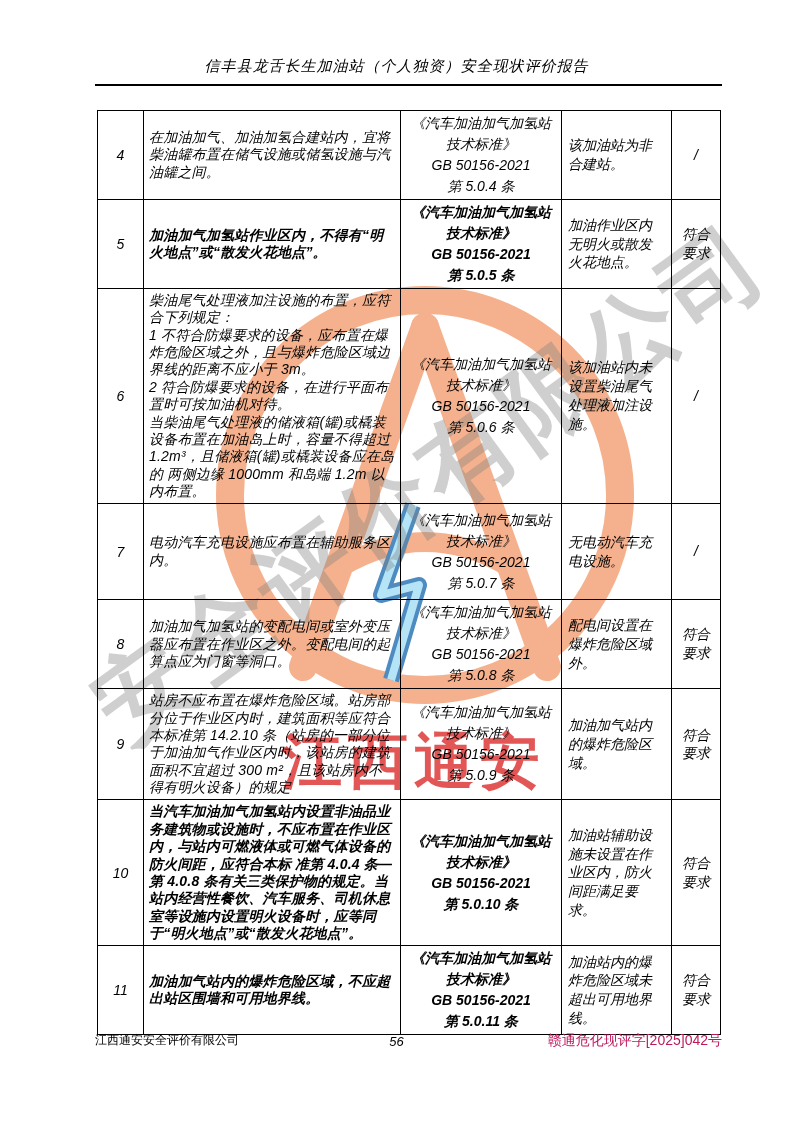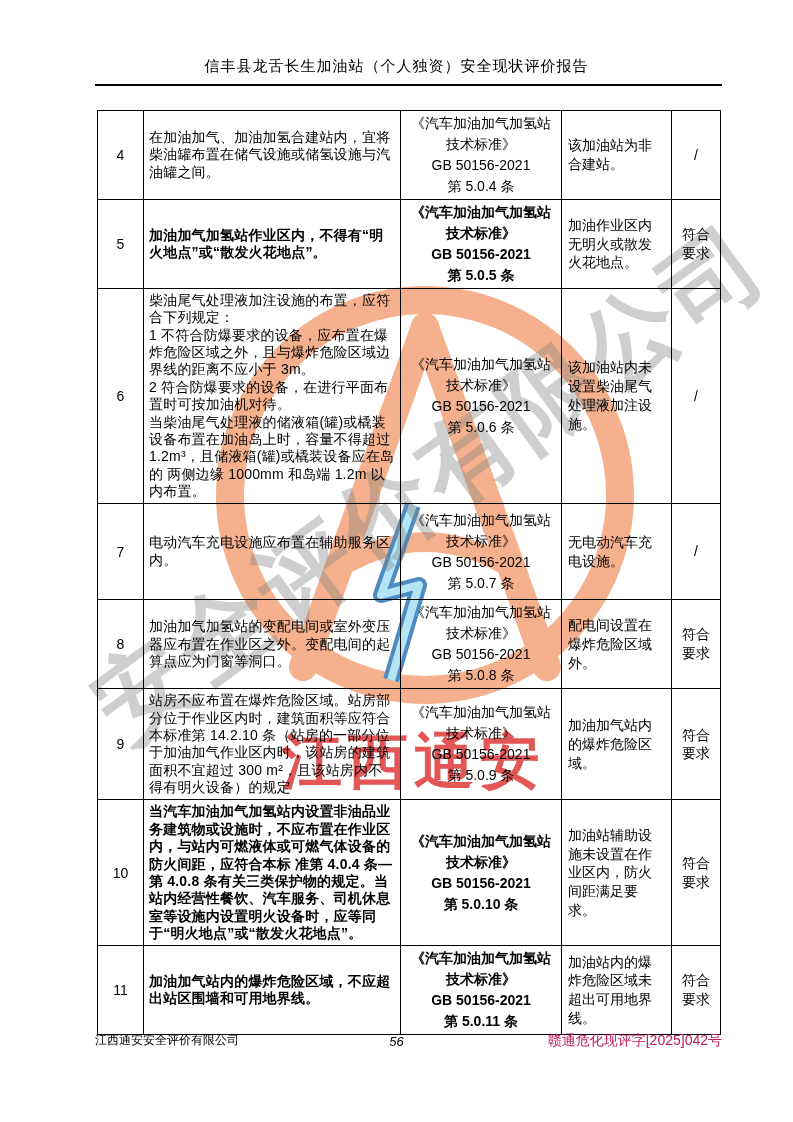--- a/index.html
+++ b/index.html
@@ -14,38 +14,40 @@
     width: 793px; height: 1122px;
     background: #ffffff;
     overflow: hidden;
   }
 
   
   .doc-title {
     position: absolute; top: 57px; left: 0; width: 100%;
     text-align: center; font-size: 15px; color: #000;
     letter-spacing: 1px;
+    font-style: italic;
   }
   .title-rule {
     position: absolute; top: 84px; left: 95px; width: 627px;
     border-top: 2px solid #000; height: 0;
   }
 
   
   table.doc-table {
     position: absolute; left: 97px; top: 110px;
     width: 623px; border-collapse: collapse; table-layout: fixed;
     background: transparent;
   }
   .doc-table td {
     border: 1px solid #000;
     font-size: 14px; color: #000;
     vertical-align: middle;
     padding: 2px 4px;
     overflow: hidden;
+    font-style: italic;
   }
   col.c-no   { width: 46px; }
   col.c-txt  { width: 257px; }
   col.c-std  { width: 161px; }
   col.c-res  { width: 110px; }
   col.c-con  { width: 49px; }
 
   tr.r4  { height: 73px; }
   tr.r5  { height: 75px; }
   tr.r6  { height: 214px; }

